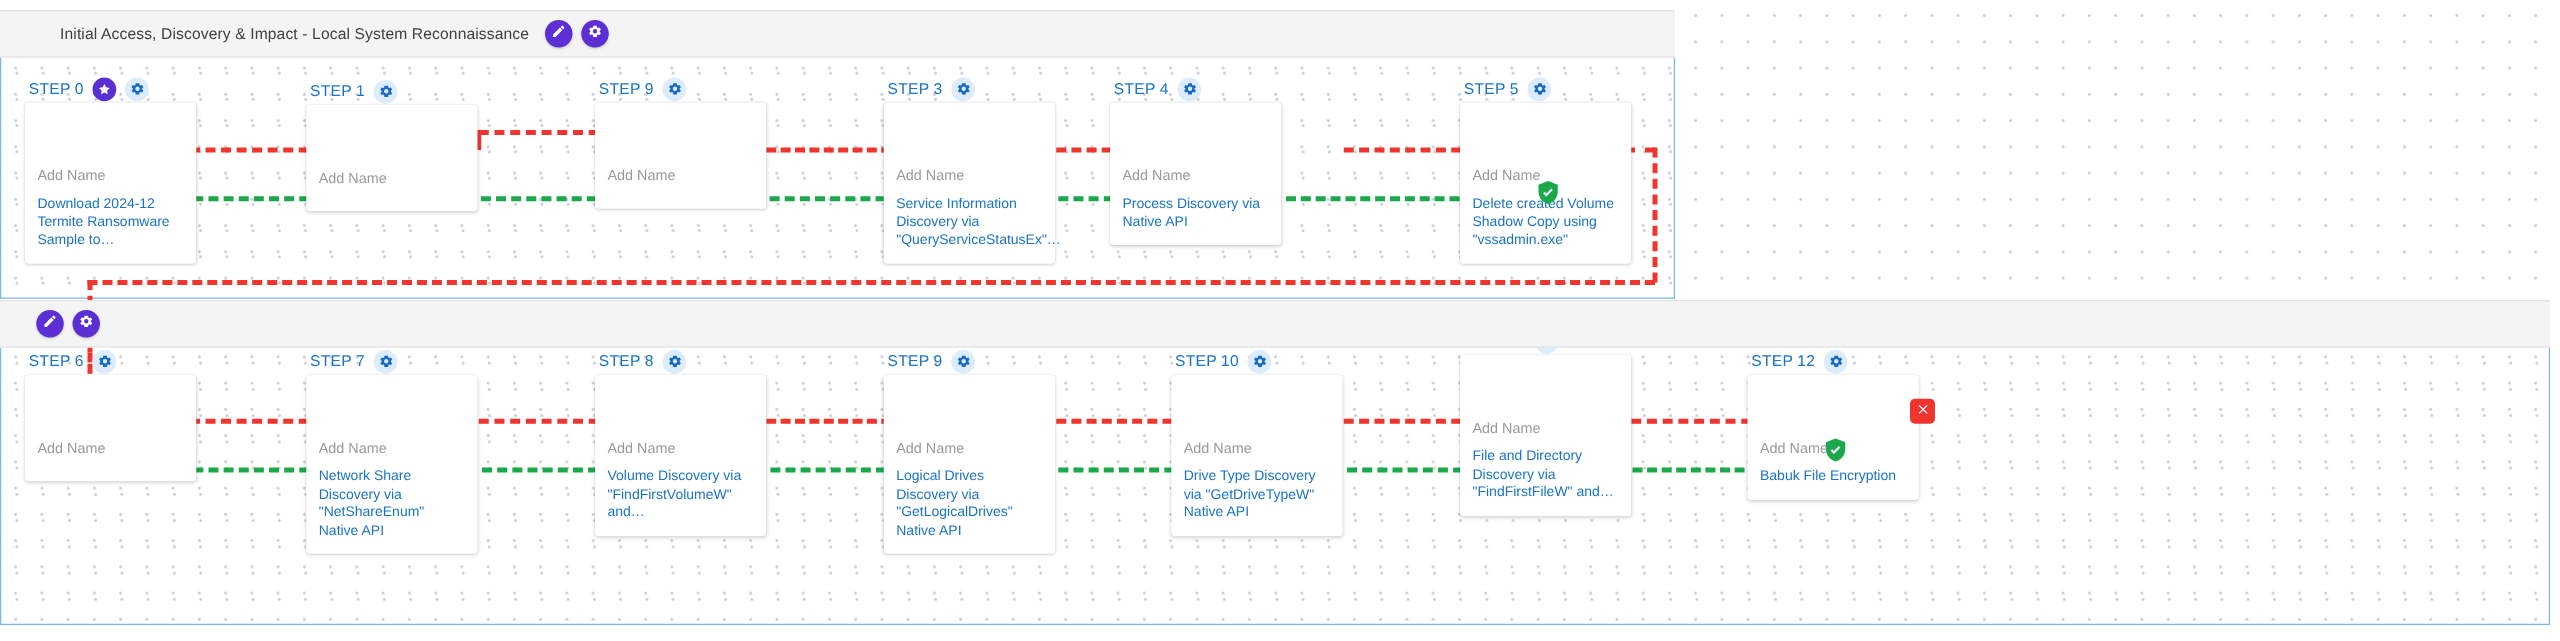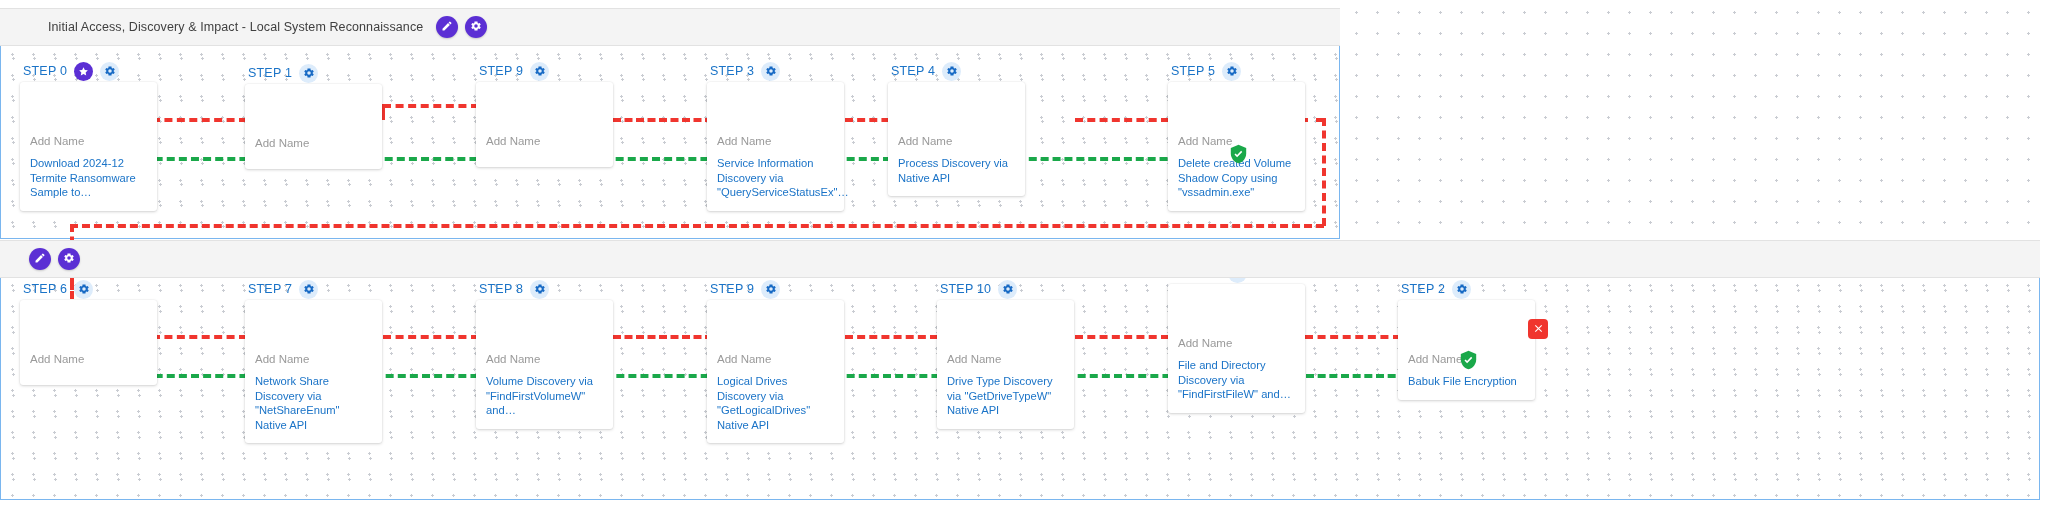--- a/index.html
+++ b/index.html
@@ -398,21 +398,21 @@
             </svg>
           </span>
         </div>
         <div class="card">
           <div class="add-name">Add Name</div>
           <div class="act-text">File and Directory Discovery via "FindFirstFileW" and…</div>
         </div>
       </div>
       <div class="node" style="left: 1398px; top: 280px;">
         <div class="node-head">
-          <span class="step-label">STEP 2</span>
+          <span class="step-label">STEP 12</span>
           <span class="gear-badge">
             <svg viewBox="0 0 24 24">
               <path d="M19.4 13a7.8 7.8 0 000-2l2.1-1.6-2-3.5-2.5 1a7.6 7.6 0 00-1.7-1L15 3H9l-.3 2.9a7.6 7.6 0 00-1.7 1l-2.5-1-2 3.5L4.6 11a7.8 7.8 0 000 2l-2.1 1.6 2 3.5 2.5-1c.5.4 1.1.7 1.7 1L9 21h6l.3-2.9c.6-.3 1.2-.6 1.7-1l2.5 1 2-3.5-2.1-1.6zM12 15.5A3.5 3.5 0 1115.5 12 3.5 3.5 0 0112 15.5z"></path>
             </svg>
           </span>
         </div>
         <div class="card">
           <div class="add-name">Add Name</div>
           <div class="act-text">Babuk File Encryption</div>
         </div>

